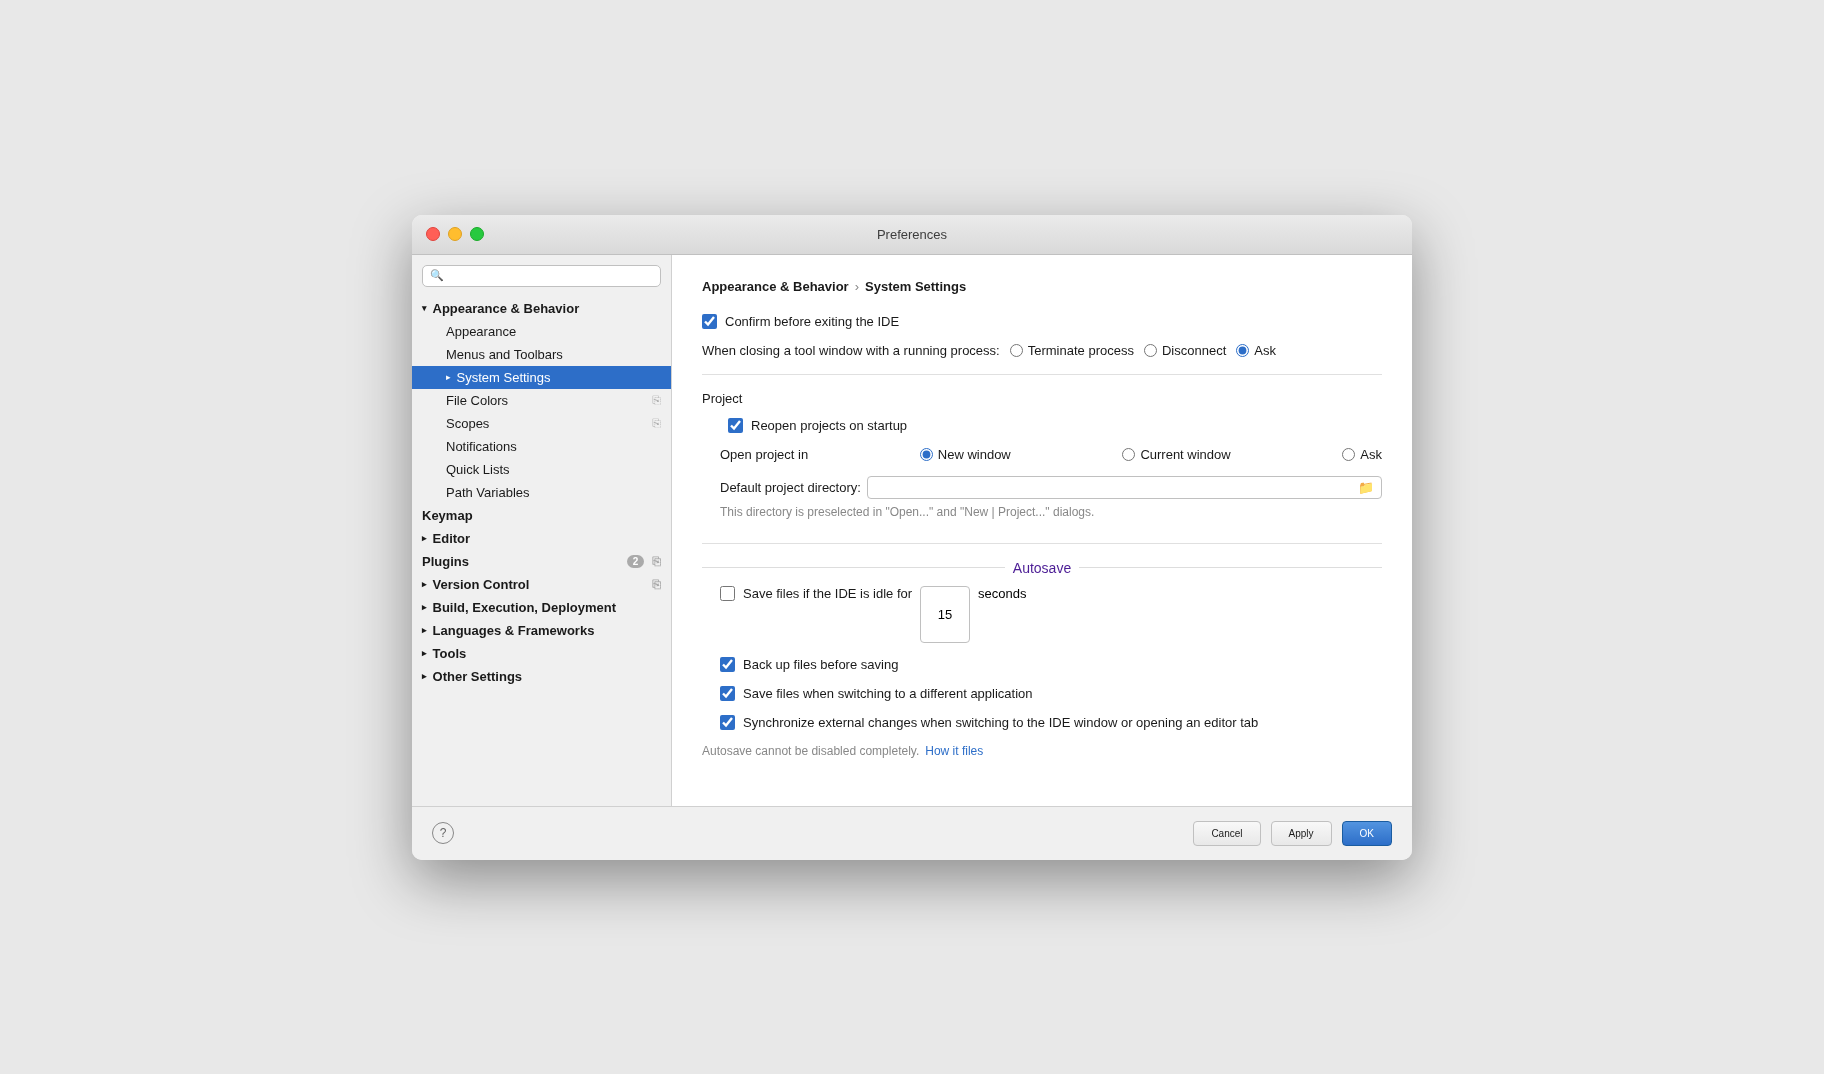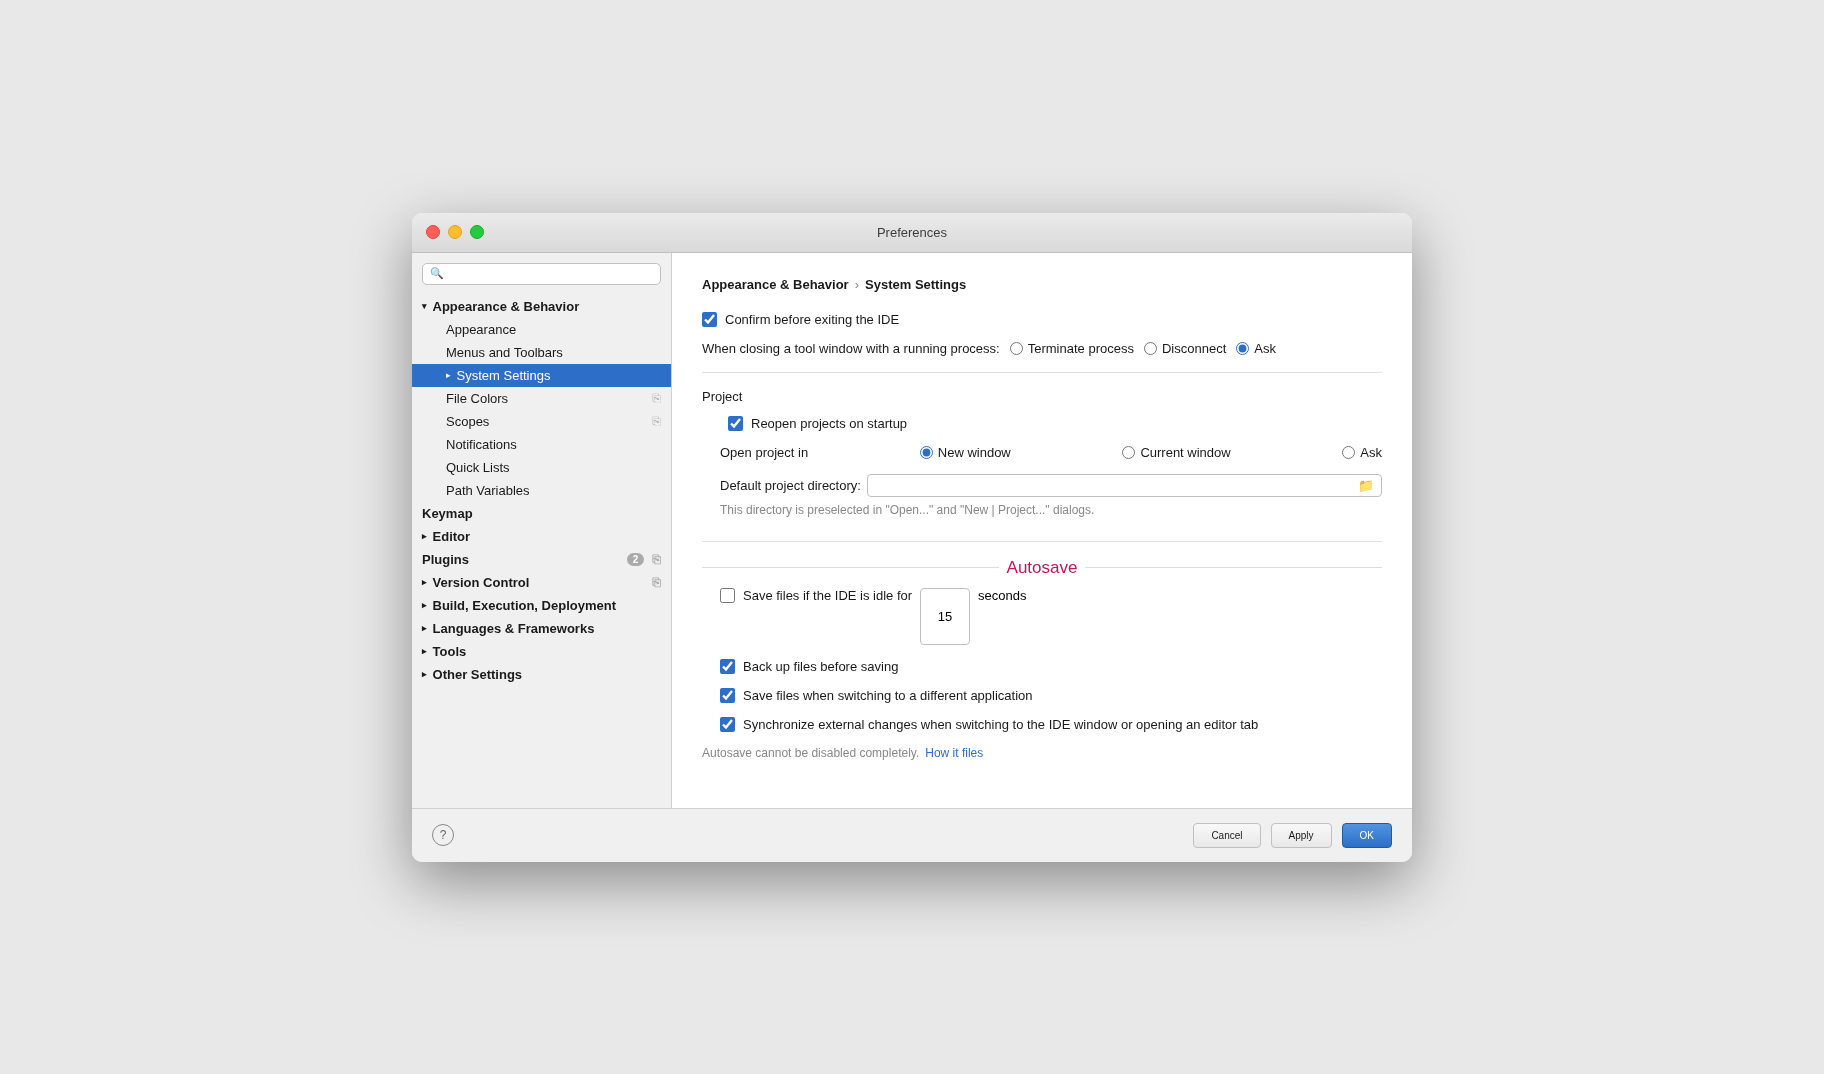--- a/index.html
+++ b/index.html
@@ -297,22 +297,22 @@
       background: linear-gradient(to bottom, #f8f8f8, #e8e8e8);
       color: #1a1a1a;
       font-family: inherit;
     }
     .btn-primary {
       background: linear-gradient(to bottom, #5294e0, #2d6ec8);
       color: white;
       border: 1px solid #1a5ca0;
     }
     .autosave-section-title {
-      font-size: 17px;
-      color: #be185d;
+      font-size: 14px;
+      color: #4c1d95;
       display: flex;
       align-items: center;
       gap: 8px;
     }
     .autosave-section-title::before,
     .autosave-section-title::after {
       content: '';
       flex: 1;
       height: 1px;
       background: #ddd;

